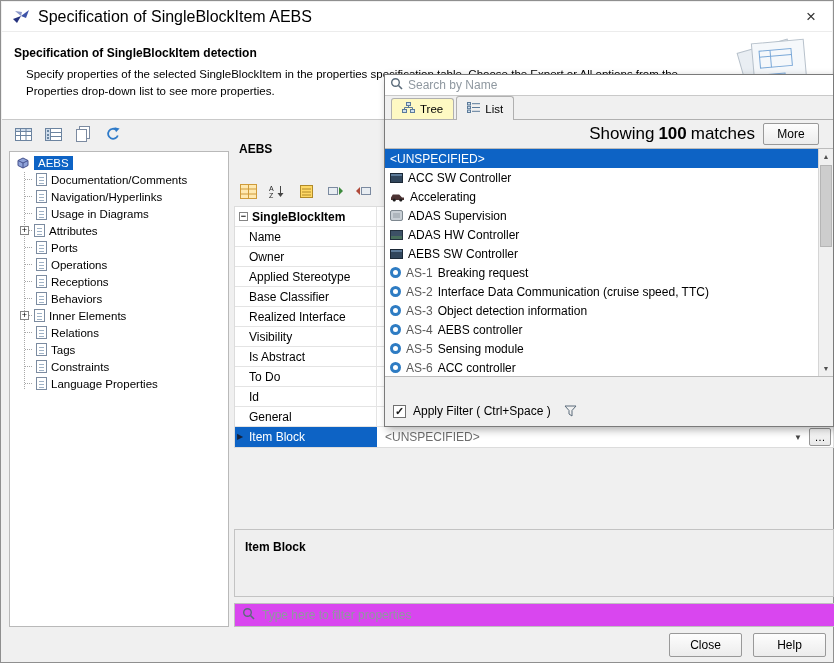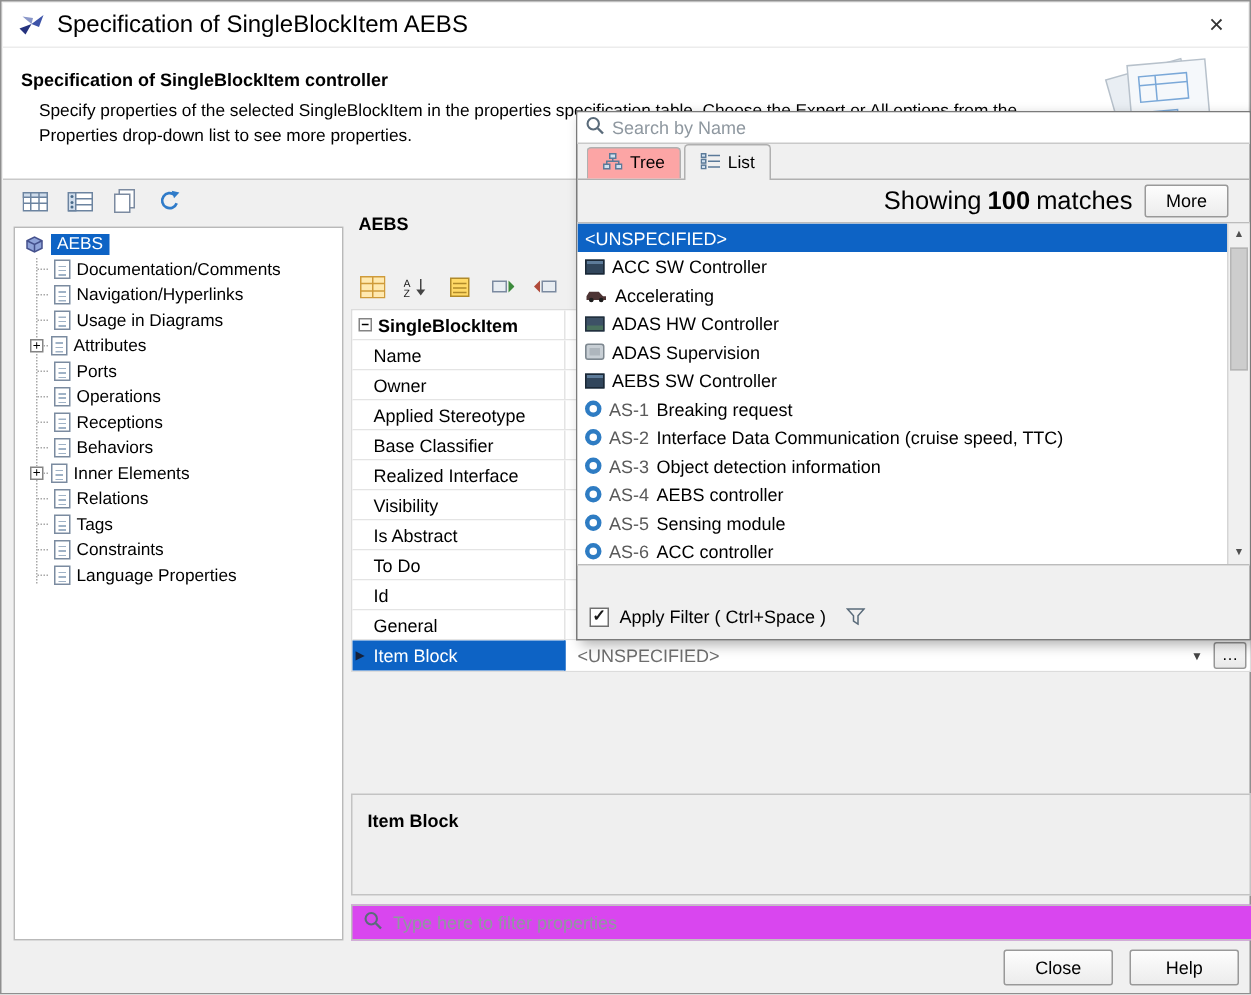--- a/index.html
+++ b/index.html
@@ -66,21 +66,21 @@
 
   
   .dlg-btn { position:absolute; top:632px; width:73px; height:24px; background:linear-gradient(#fdfdfd,#ececec); border:1px solid #999; border-radius:2px; font:12px "Liberation Sans", sans-serif; cursor:pointer; }
   .btn-close { left:668px; }
   .btn-help { left:752px; }
 
   
   .popup { position:absolute; left:383px; top:73px; width:450px; height:353px; background:#f0f0f0; border:1px solid #7a7a7a; box-shadow:3px 3px 8px rgba(0,0,0,.3); z-index:30; }
   .popup-search { position:absolute; left:0; right:0; top:0; height:21px; background:#fff; border-bottom:1px solid #c9c9c9; display:flex; align-items:center; padding-left:5px; gap:5px; }
   .popup-tabs { position:absolute; left:0; right:0; top:21px; height:24px; display:flex; align-items:flex-end; padding-left:6px; border-bottom:1px solid #b0b0b0; }
-  .ptab { height:21px; padding:0 10px; display:flex; align-items:center; gap:5px; background:#fca5a5; border:1px solid #b0b0b0; border-bottom:none; border-radius:3px 3px 0 0; font-size:11.5px; cursor:pointer; margin-right:2px; }
+  .ptab { height:21px; padding:0 10px; display:flex; align-items:center; gap:5px; background:#fef9c3; border:1px solid #b0b0b0; border-bottom:none; border-radius:3px 3px 0 0; font-size:11.5px; cursor:pointer; margin-right:2px; }
   .ptab.active { height:24px; background:#f0f0f0; margin-bottom:-1px; z-index:2; }
   .popup-matches { position:absolute; left:0; right:0; top:45px; height:28px; display:flex; align-items:center; justify-content:flex-end; gap:8px; padding-right:14px; }
   .matches-text { display:flex; gap:4px; font-size:17px; }
   .more-btn { width:56px; height:22px; background:linear-gradient(#fdfdfd,#ececec); border:1px solid #999; border-radius:2px; font:12px "Liberation Sans", sans-serif; cursor:pointer; }
   .popup-list { position:absolute; left:0; right:0; top:73px; height:229px; background:#fff; border-top:1px solid #bcbcbc; border-bottom:1px solid #bcbcbc; overflow:hidden; }
   .list-inner { position:absolute; left:0; top:0; right:15px; }
   .list-row { height:19px; display:flex; align-items:center; padding-left:5px; gap:5px; font-size:12px; white-space:nowrap; cursor:pointer; }
   .list-row.selected { background:#0d63c5; color:#fff; }
   .li-icon { flex:none; display:inline-flex; }
   .row-id { color:#5a5a5a; }
@@ -108,21 +108,21 @@
           <path d="M1 10 L9 7 L5 14 Z" fill="#25327e"></path>
           <path d="M9 7 L17 1 L14 9 Z" fill="#3d53a8"></path>
           <path d="M3 2 L9 7 L10 3 Z" fill="#8a97c9"></path>
         </svg>
     </span>
     <span class="title-text">Specification of SingleBlockItem AEBS</span>
     <span class="close-btn">×</span>
   </div>
 
   <div class="header">
-    <div class="header-title">Specification of SingleBlockItem controller</div>
+    <div class="header-title">Specification of SingleBlockItem detection</div>
     <div class="header-desc">
       <div>Specify properties of the selected SingleBlockItem in the properties specification table. Choose the Expert or All options from the</div>
       <div>Properties drop-down list to see more properties.</div>
     </div>
     <span class="header-art">
       <svg width="92" height="78" viewBox="0 0 92 78">
         <g transform="rotate(-16 46 39)">
             <rect x="16" y="10" width="52" height="60" fill="#e9eef3" stroke="#b7c1cb"></rect>
           </g>
         <g transform="rotate(-5 46 39)">
@@ -414,26 +414,26 @@
             <span class="li-icon">
               <svg width="15" height="10" viewBox="0 0 15 10">
                 <path d="M1 5.5 2.8 2.5h6.4L12 5.5h2V8h-1.6a1.7 1.7 0 0 1-3.2 0H5.8a1.7 1.7 0 0 1-3.2 0H1Z" fill="#4d3434"></path>
                 <circle cx="4.2" cy="8" r="1.5" fill="#1e1e1e"></circle>
                 <circle cx="10.8" cy="8" r="1.5" fill="#1e1e1e"></circle>
               </svg>
             </span>
             <span>Accelerating</span>
           </div>
         <div class="list-row">
+            <span class="li-icon icon-gray"></span>
+            <span>ADAS Supervision</span>
+          </div>
+        <div class="list-row">
             <span class="li-icon icon-chip"></span>
             <span>ADAS HW Controller</span>
-          </div>
-        <div class="list-row">
-            <span class="li-icon icon-gray"></span>
-            <span>ADAS Supervision</span>
           </div>
         <div class="list-row">
             <span class="li-icon icon-board"></span>
             <span>AEBS SW Controller</span>
           </div>
         <div class="list-row">
             <span class="li-icon icon-circle"></span>
             <span class="row-id">AS-1</span>
             <span>Breaking request</span>
           </div>

